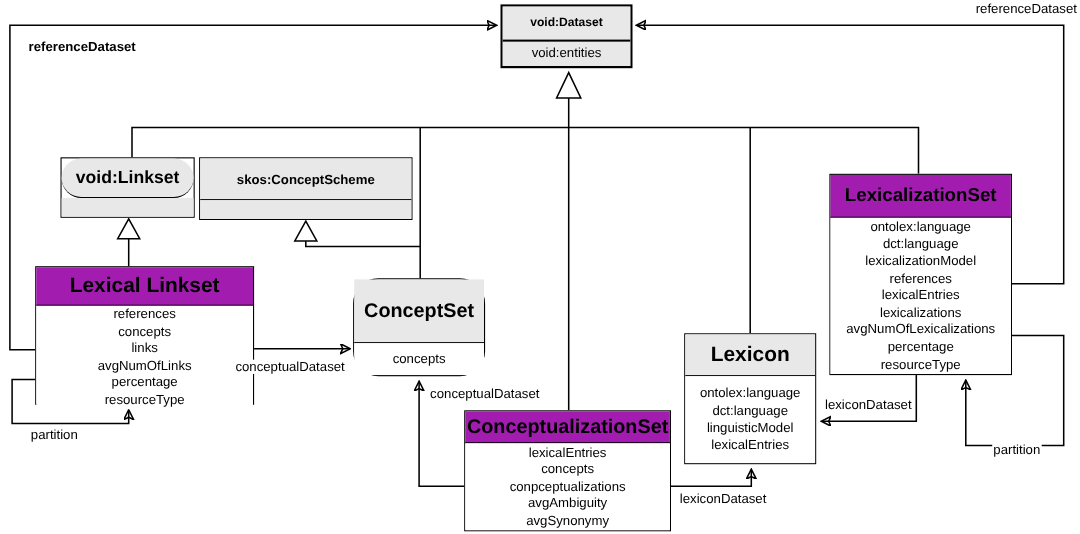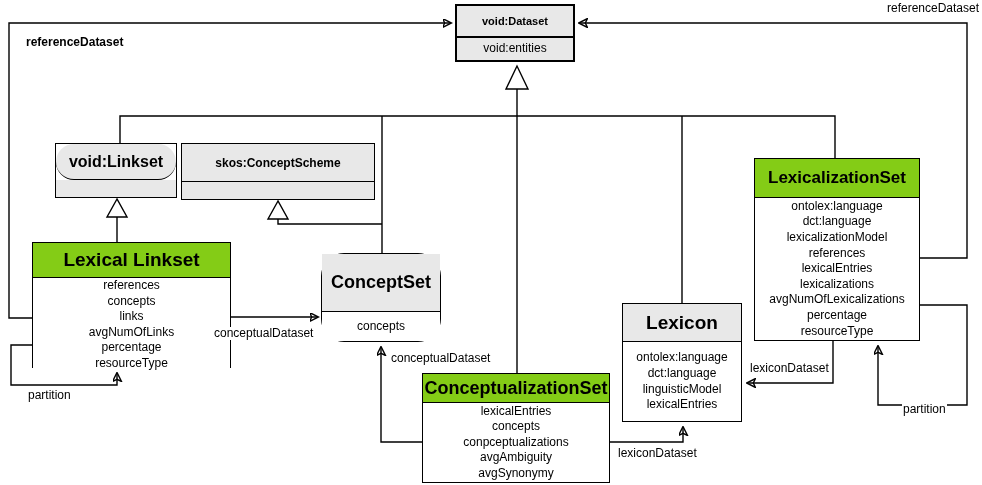--- a/index.html
+++ b/index.html
@@ -5,21 +5,21 @@
   html,body{margin:0;padding:0;background:#fff;}
   #canvas{position:relative;width:982px;height:485px;background:#ffffff;overflow:hidden;
           font-family:"Liberation Sans", sans-serif;color:#000;}
   svg.wires{position:absolute;left:0;top:0;width:982px;height:485px;}
   svg.wires path{fill:none;stroke:#000;stroke-width:1.4;}
   svg.wires path.tri{fill:#fff;stroke:#000;stroke-width:1.4;}
 
   .cls{position:absolute;box-sizing:border-box;border:1.5px solid #000;background:#fff;
        display:flex;flex-direction:column;}
   .cls-title{box-sizing:border-box;flex:0 0 auto;display:flex;align-items:center;justify-content:center;
-       font-weight:bold;border-bottom:1.5px solid #000;background:#84cc16;letter-spacing:0;}
+       font-weight:bold;border-bottom:1.5px solid #000;background:#a21caf;letter-spacing:0;}
   .cls-attrs{flex:1 1 auto;display:flex;flex-direction:column;justify-content:center;background:#fff;}
   .attr{font-size:12px;line-height:15.6px;text-align:center;white-space:nowrap;}
 
   .external .cls-title,.external .cls-attrs{background:#e8e8e8;}
   .graytitle .cls-title{background:#e8e8e8;}
 
   #void-dataset{left:455px;top:4px;width:120px;height:58px;border-width:2px;}
   #void-dataset .cls-title{height:32px;font-size:11px;border-bottom-width:2px;}
 
   #void-linkset{left:55px;top:143px;width:122px;height:55px;}

